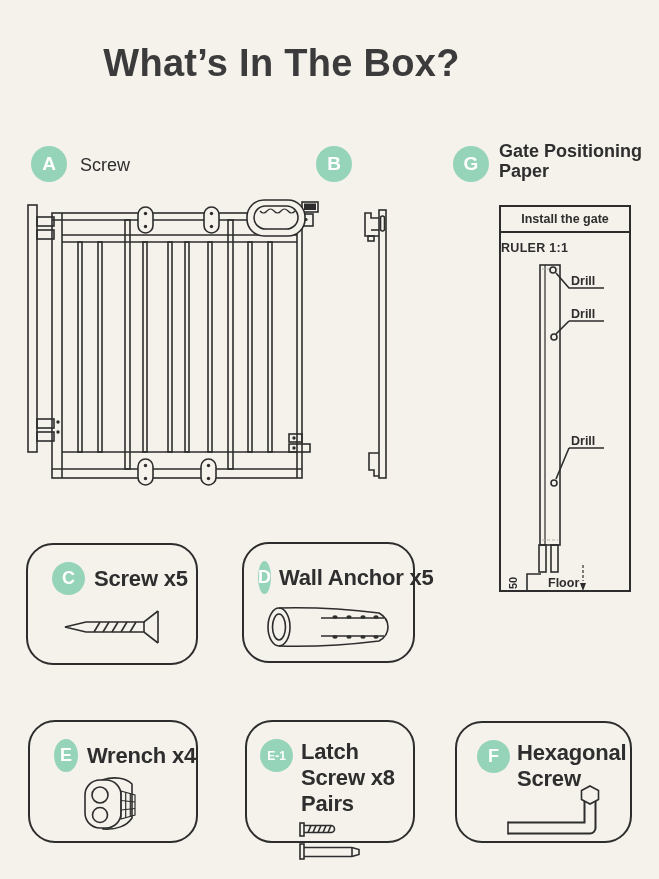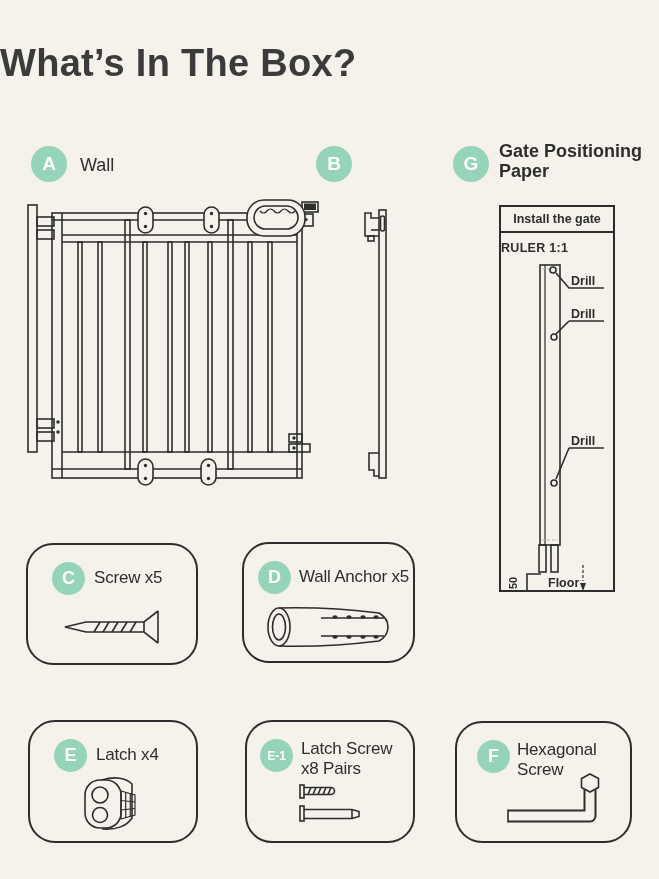--- a/index.html
+++ b/index.html
@@ -1,55 +1,55 @@
 <!DOCTYPE html>
 <html><head>
 <meta charset="utf-8">
 <style>
   :root{
     --bg:#f5f2ec; --ln:#2d2d2d; --mint:#96d4ba; --ttl:#3b3b3b; --txt:#2e2e2e;
   }
   html,body{margin:0;padding:0;background:var(--bg);}
   .page{position:relative;width:659px;height:879px;background:var(--bg);overflow:hidden;
         font-family:"Liberation Sans",sans-serif;color:var(--txt);}
-  .title{position:absolute;left:0;top:42px;width:563px;
+  .title{position:absolute;left:0;top:42px;width:563px;text-align:center;
          font-size:38px;font-weight:700;color:var(--ttl);letter-spacing:.3px;}
   .badge{width:36px;height:36px;border-radius:50%;background:var(--mint);color:#fff;
          font-weight:700;font-size:19px;display:flex;align-items:center;justify-content:center;}
   .badge.sm{width:33px;height:33px;font-size:18px;}
   .badge.tiny{font-size:12px;}
   .plabel{font-size:18px;line-height:1.13;color:var(--txt);}
   .abs{position:absolute;}
   .box{position:absolute;border:2px solid var(--ln);border-radius:27px;box-sizing:border-box;}
   .box-head{display:flex;gap:9px;padding:17px 0 0 24px;align-items:center;}
   .box-head.wrap{align-items:flex-start;}
-  .blabel{font-size:17px;line-height:1.18;color:var(--txt);white-space:nowrap;letter-spacing:-0.2px;}
+  .blabel{font-size:22px;line-height:1.18;color:var(--txt);white-space:nowrap;letter-spacing:-0.2px;font-weight:bold;}
   .blabel.wrap{white-space:normal;}
   .icon-wrap{display:flex;justify-content:center;}
   svg .ln{fill:none;stroke:var(--ln);stroke-width:1.6px;}
   svg .thin{fill:none;stroke:var(--ln);stroke-width:1.2px;}
   svg .bgfill{fill:var(--bg);stroke:var(--ln);stroke-width:1.6px;}
   svg .dk{fill:var(--ln);stroke:none;}
   svg text{font-family:"Liberation Sans",sans-serif;fill:var(--ln);}
-  .paper{position:absolute;left:499px;top:205px;width:116px;height:387px;
+  .paper{position:absolute;left:499px;top:205px;width:132px;height:387px;
          border:2px solid var(--ln);box-sizing:border-box;}
   .paper-head{height:24px;border-bottom:2px solid var(--ln);display:flex;align-items:center;
               justify-content:center;font-size:12.5px;font-weight:700;}
   .paper-ruler{margin-top:8px;font-size:12.5px;font-weight:700;letter-spacing:.3px;}
   .paper-svg{position:absolute;left:0;top:50px;}
 </style>
 </head>
 <body>
 
 <div class="page">
 
   <div class="title">What’s In The Box?</div>
 
   <div class="abs badge" style="left:31px;top:146px;">A</div>
-  <div class="abs plabel" style="left:80px;top:155px;">Wall</div>
+  <div class="abs plabel" style="left:80px;top:155px;">Screw</div>
 
   <div class="abs badge" style="left:316px;top:146px;">B</div>
 
   <div class="abs badge" style="left:453px;top:146px;">G</div>
   <div class="abs plabel" style="left:499px;top:141px;width:148px;font-weight:bold;">Gate Positioning Paper</div>
 
   <svg class="abs" style="left:8px;top:198px;" width="312" height="292" viewBox="0 0 312 292">
     <g class="ln">
       <rect x="20" y="7" width="9" height="247"></rect>
       <rect x="29" y="19" width="17" height="9"></rect>
@@ -195,21 +195,21 @@
         <ellipse class="dk" cx="86" cy="33" rx="2.6" ry="1.7"></ellipse>
         <ellipse class="dk" cx="100" cy="33" rx="2.6" ry="1.7"></ellipse>
         <ellipse class="dk" cx="113" cy="33" rx="2.6" ry="1.7"></ellipse>
       </svg>
     </div>
   </div>
 
   <div class="box" style="left:28px;top:720px;width:170px;height:123px;">
     <div class="box-head">
       <div class="badge sm">E</div>
-      <div class="blabel">Latch x4</div>
+      <div class="blabel">Wrench x4</div>
     </div>
     <div class="icon-wrap" style="margin-top:2px;">
       <svg width="60" height="58" viewBox="0 0 60 58">
         <path class="bgfill" d="M19,6 C32,2 43,4 49,10 L49,44 C44,52 33,56 20,55 Z"></path>
         <rect class="bgfill" x="2" y="6" width="36" height="48" rx="15"></rect>
         <circle class="ln" cx="17" cy="21" r="8"></circle>
         <circle class="ln" cx="17" cy="41" r="7.5"></circle>
         <g class="thin">
           <polygon points="38,17 52,21 52,41 38,45" fill="none"></polygon>
           <line x1="42.7" y1="18.3" x2="42.7" y2="43.7"></line>

